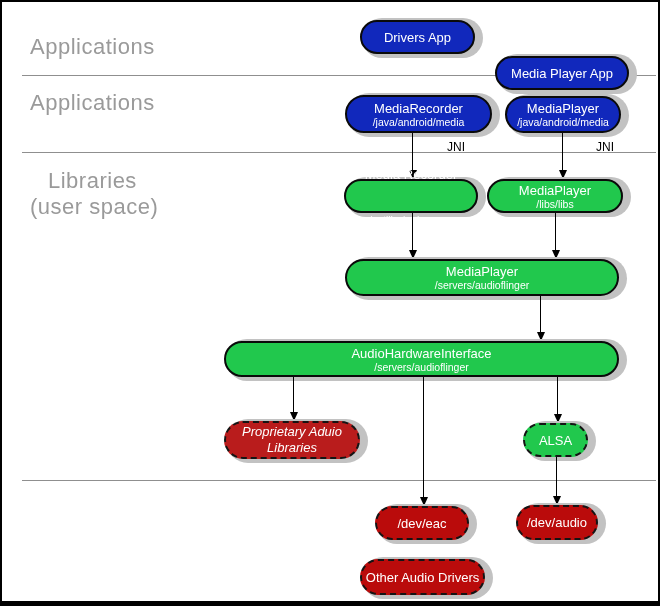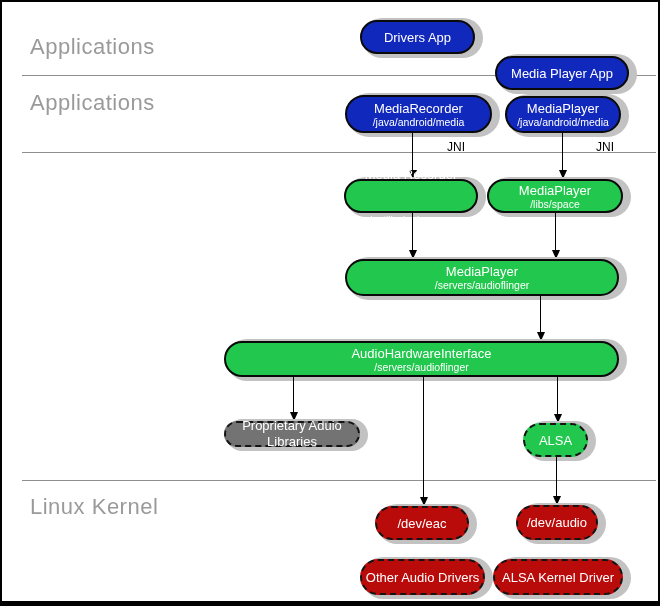--- a/index.html
+++ b/index.html
@@ -39,22 +39,23 @@
   <div class="divider" style="top:73px;"></div>
   <div class="divider" style="top:150px;"></div>
   <div class="divider" style="top:478px;"></div>
 
   <div class="layer-label" style="left:28px;top:32px;">
     <span class="ln">Applications</span>
   </div>
   <div class="layer-label" style="left:28px;top:88px;">
     <span class="ln">Applications</span>
   </div>
-  <div class="layer-label" style="left:28px;top:492px;">
-    <span class="ln">Linux Kernel</span>
+  <div class="layer-label" style="left:28px;top:166px;">
+    <span class="ln" style="padding-left:18px;">Libraries</span>
+    <span class="ln">(user space)</span>
   </div>
 
   <div class="pill" style="left: 358px; top: 18px; width: 115px; height: 34px; background-color: rgb(17, 40, 188);">
     <span class="t">Drivers App</span>
   </div>
   <div class="pill" style="left: 493px; top: 18px; width: 134px; height: 34px; background-color: rgb(17, 40, 188); margin-top: 36px;">
     <span class="t">Media Player App</span>
   </div>
 
   <div class="pill" style="left: 343px; top: 93px; width: 147px; height: 38px; background-color: rgb(17, 40, 188);">
@@ -70,21 +71,21 @@
   <div class="connector" style="left:560px;top:131px;height:45px;"></div>
   <span class="jni" style="left:417px;top:138px;">JNI</span>
   <span class="jni" style="left:566px;top:138px;">JNI</span>
 
   <div class="pill" style="left: 342px; top: 177px; width: 134px; height: 34px; background-color: rgb(33, 200, 77); gap: 32px;">
     <span class="t">Media Recorder</span>
     <span class="s">/extlibs/pv/servers</span>
   </div>
   <div class="pill" style="left: 485px; top: 177px; width: 136px; height: 34px; background-color: rgb(33, 200, 77);">
     <span class="t">MediaPlayer</span>
-    <span class="s">/libs/space</span>
+    <span class="s">/libs/libs</span>
   </div>
 
   <div class="connector" style="left:410px;top:211px;height:45px;"></div>
   <div class="connector" style="left:553px;top:211px;height:45px;"></div>
 
   <div class="pill" style="left: 343px; top: 257px; width: 274px; height: 37px; background-color: rgb(33, 200, 77);">
     <span class="t">MediaPlayer</span>
     <span class="s">/servers/audioflinger</span>
   </div>
 
@@ -92,35 +93,32 @@
 
   <div class="pill" style="left: 222px; top: 339px; width: 395px; height: 36px; background-color: rgb(33, 200, 77);">
     <span class="t">AudioHardwareInterface</span>
     <span class="s">/servers/audioflinger</span>
   </div>
 
   <div class="connector" style="left:291px;top:375px;height:43px;"></div>
   <div class="connector" style="left:421px;top:375px;height:128px;"></div>
   <div class="connector" style="left:555px;top:375px;height:45px;"></div>
 
-  <div class="pill dashed" style="left: 222px; top: 419px; width: 136px; height: 26px; background-color: #737373;">
+  <div class="pill dashed" style="left: 222px; top: 419px; width: 136px; height: 38px; background-color: #b91c1c; font-style: italic;">
     <span class="wrap">Proprietary Aduio Libraries</span>
   </div>
   <div class="pill dashed" style="left: 521px; top: 421px; width: 65px; height: 34px; background-color: rgb(33, 200, 77);">
     <span class="t">ALSA</span>
   </div>
 
   <div class="connector" style="left:554px;top:455px;height:47px;"></div>
 
   <div class="pill dashed" style="left: 373px; top: 504px; width: 94px; height: 34px; background-color: rgb(186, 11, 11); align-items: center;">
     <span class="t">/dev/eac</span>
   </div>
   <div class="pill dashed" style="left: 358px; top: 557px; width: 125px; height: 36px; background-color: rgb(186, 11, 11);">
     <span class="t">Other Audio Drivers</span>
   </div>
   <div class="pill dashed" style="left: 514px; top: 503px; width: 82px; height: 35px; background-color: rgb(186, 11, 11);">
     <span class="t">/dev/audio</span>
   </div>
-  <div class="pill dashed" style="left: 491px; top: 557px; width: 130px; height: 36px; background-color: rgb(186, 11, 11);">
-    <span class="t">ALSA Kernel Driver</span>
-  </div>
 
 </div>
 
 </body></html>

